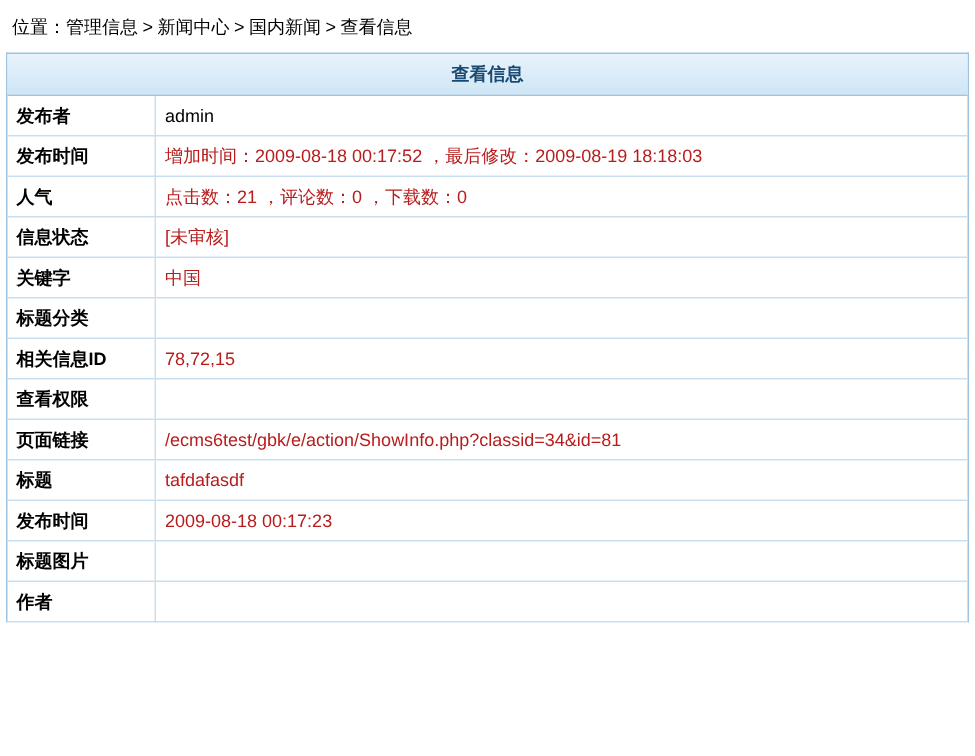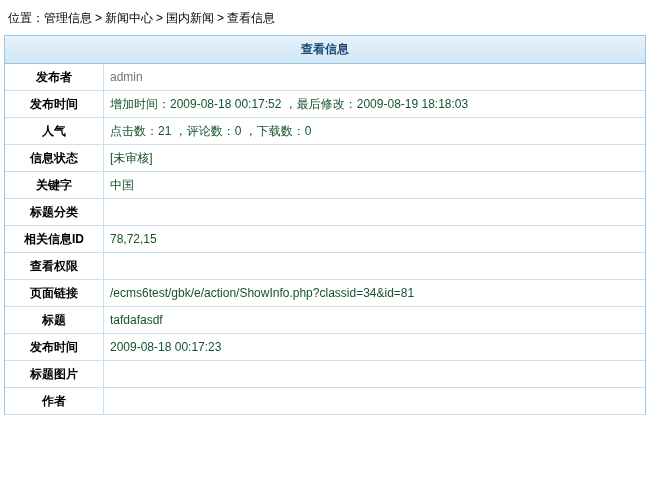--- a/index.html
+++ b/index.html
@@ -49,37 +49,37 @@
   }
   table.info td {
     border-bottom: 1px solid #c9dff0;
     padding: 5px 6px;
     vertical-align: top;
     font-size: 12px;
     line-height: 16px;
   }
   td.label {
     width: 86px;
-    text-align: center;
+    text-align: left;
     font-weight: bold;
     color: #000;
     border-right: 1px solid #c9dff0;
     white-space: nowrap;
   }
   td.value {
     color: #333;
     word-wrap: break-word;
   }
   td.value a,
   .link {
-    color: #737373;
+    color: #000000;
     text-decoration: none;
   }
   .val-plain {
-    color: #14532d;
+    color: #b91c1c;
   }
 </style>
 </head>
 <body>
 
 <div class="breadcrumb">
   <span>位置：</span><span>管理信息</span><span class="sep">&gt;</span><span>新闻中心</span><span class="sep">&gt;</span><span>国内新闻</span><span class="sep">&gt;</span><span>查看信息</span>
 </div>
 
 <div class="panel">

